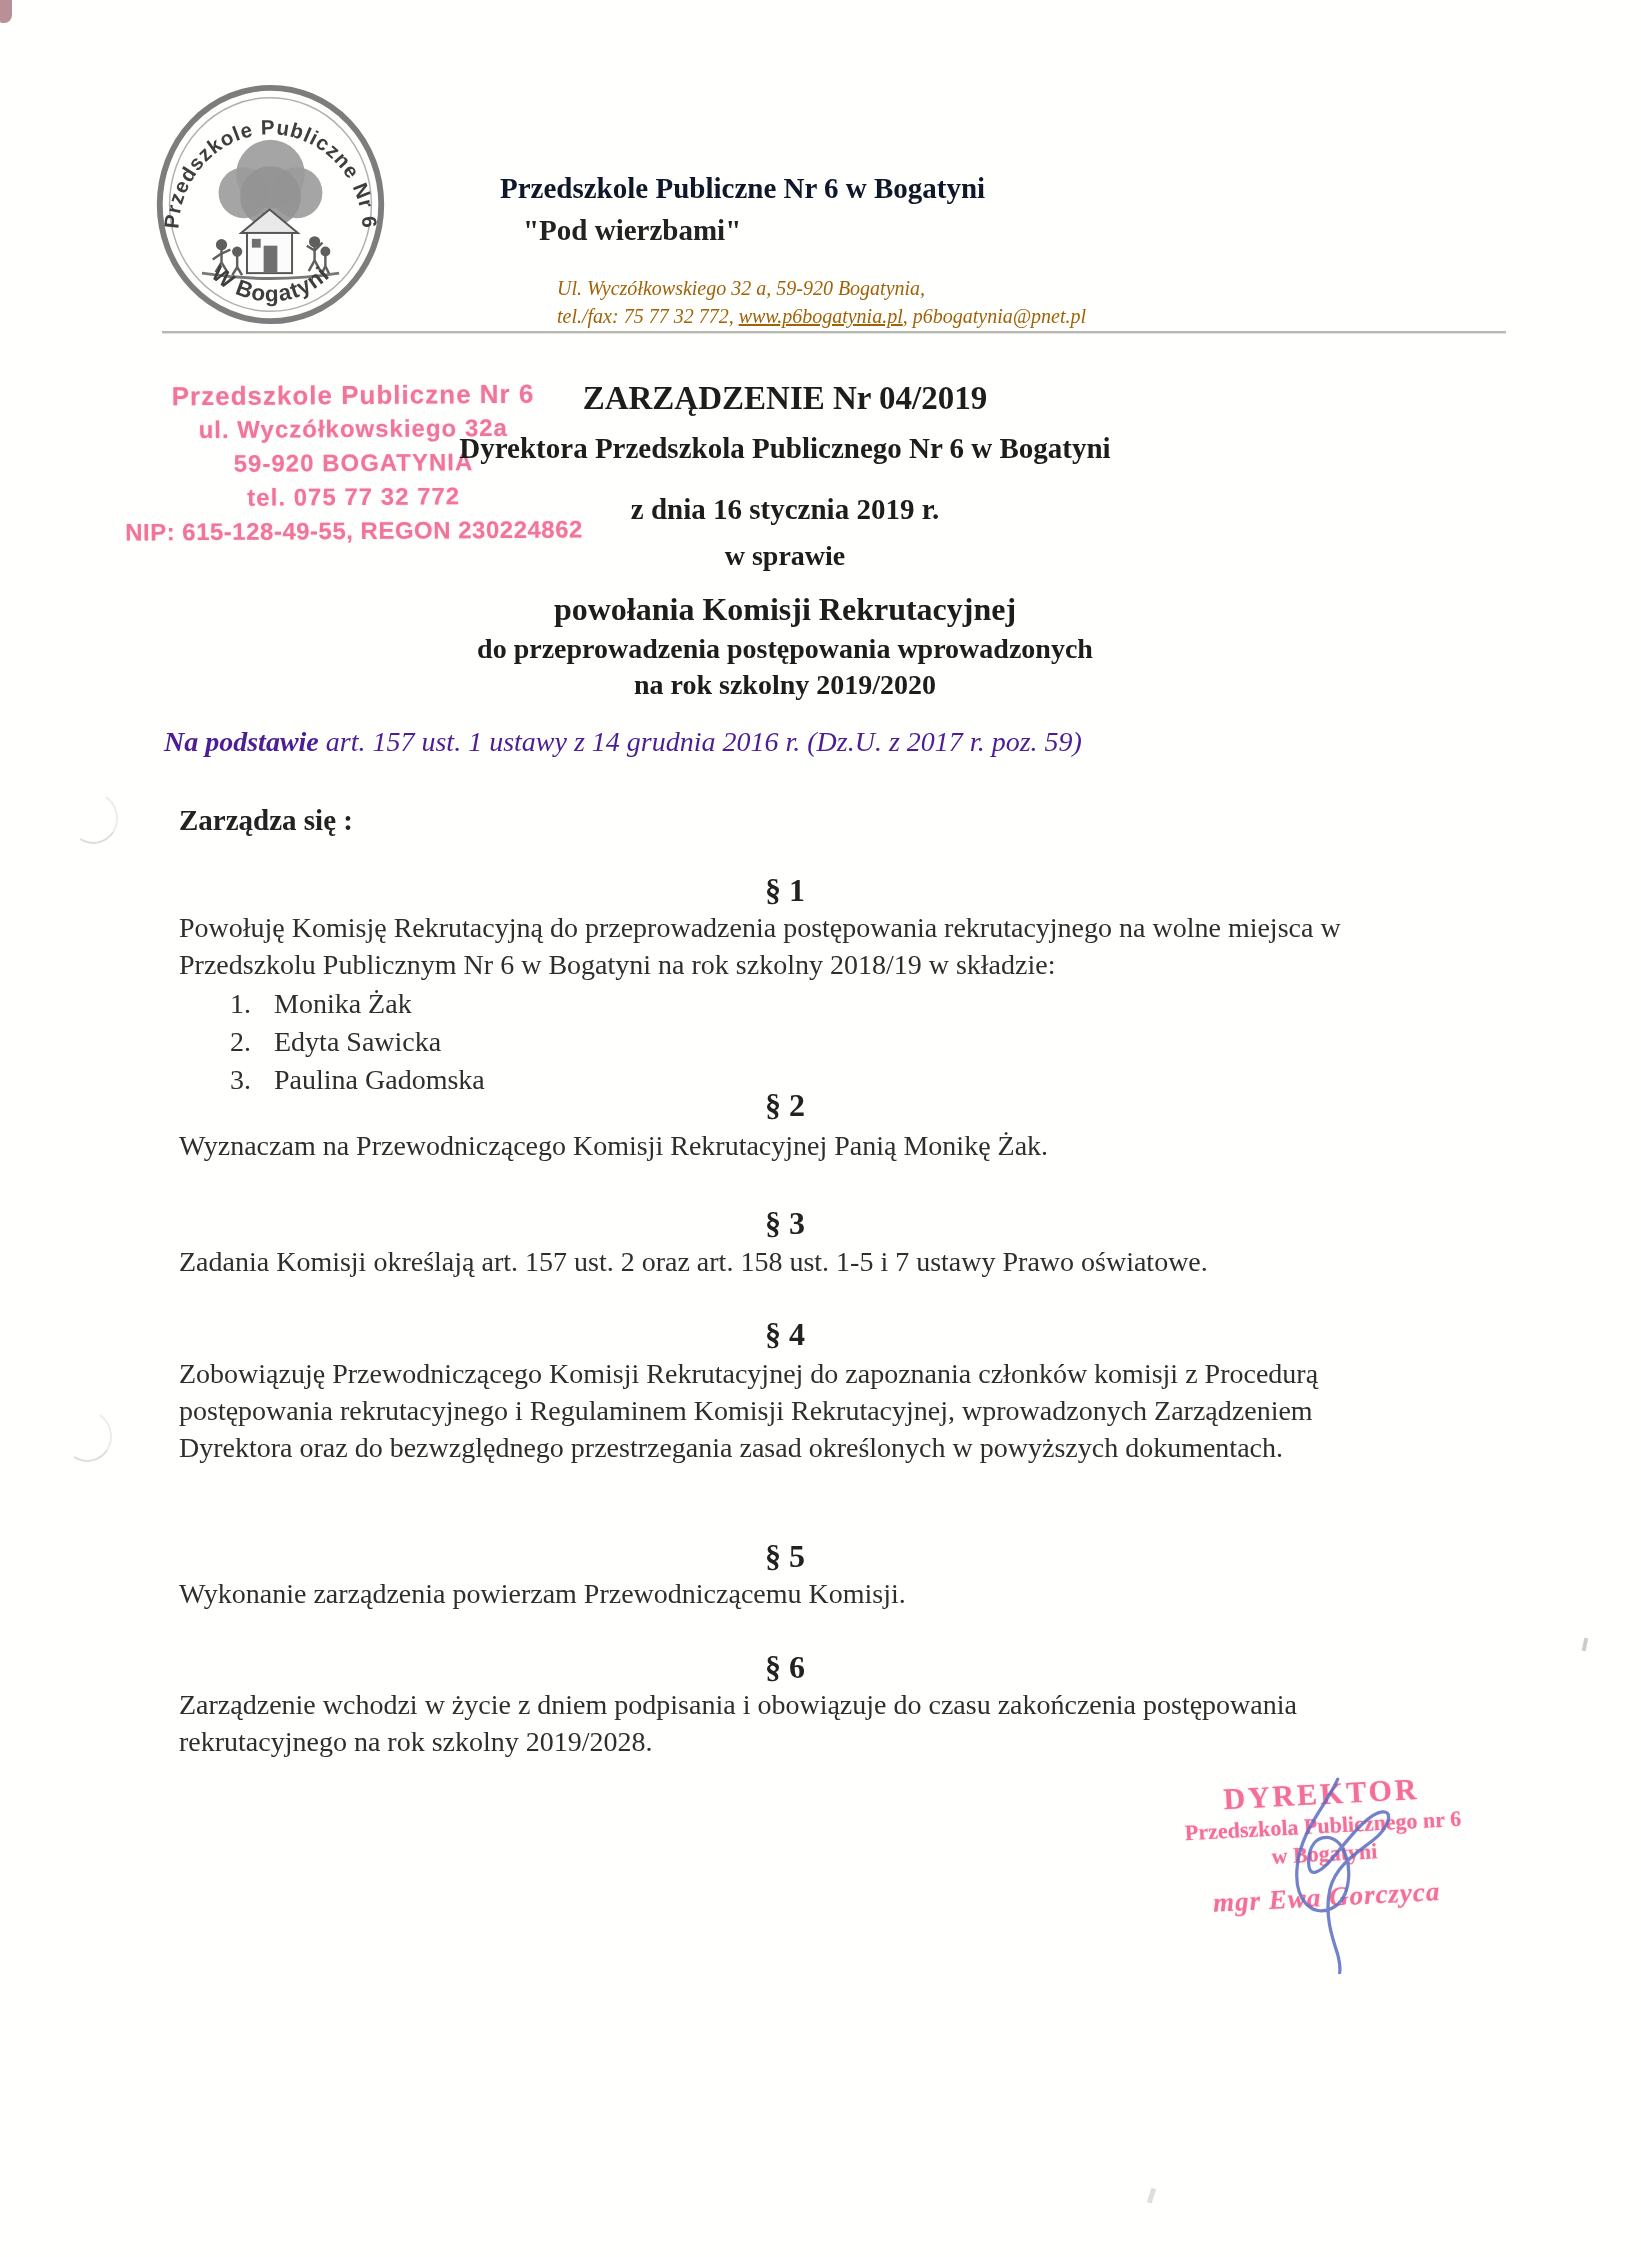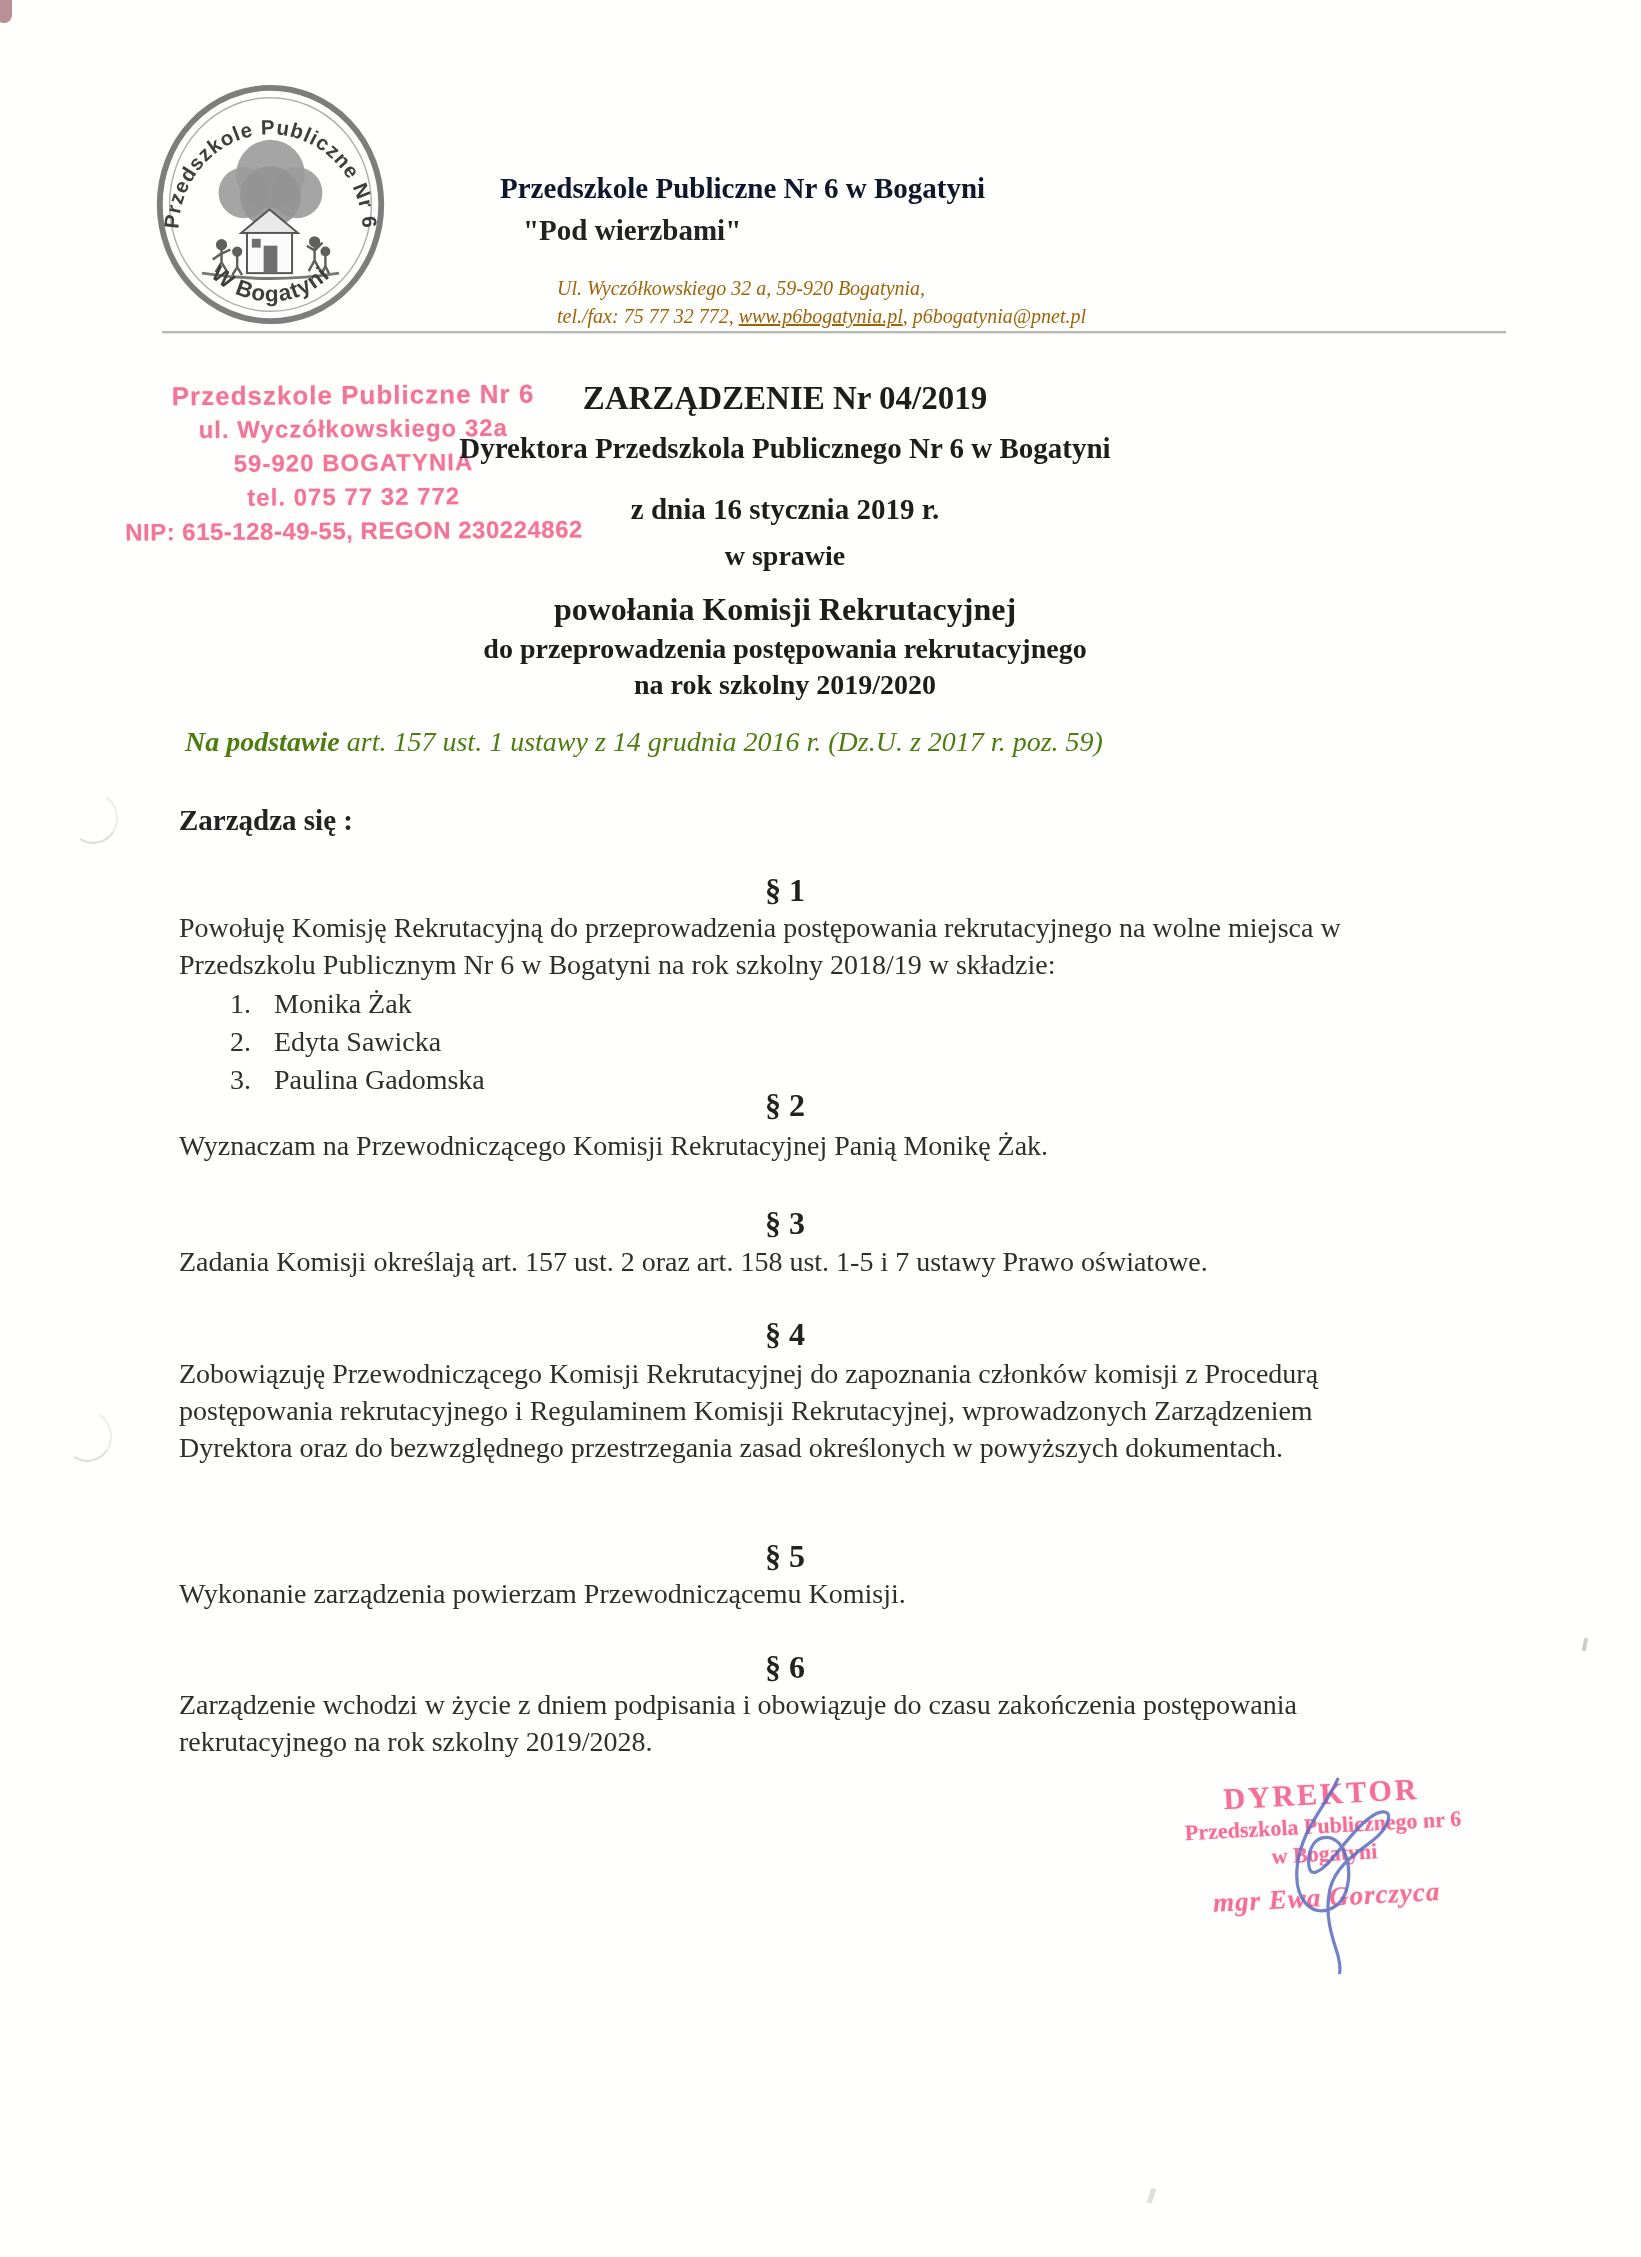--- a/index.html
+++ b/index.html
@@ -29,21 +29,21 @@
   
   .title-block{left:179px;top:380px;width:1212px;text-align:center;color:#1d1d1d;}
   .tb1{font-size:33px;font-weight:bold;margin-bottom:15px;}
   .tb2{font-size:29px;font-weight:bold;margin-bottom:13.5px;}
   .tb3{font-size:29px;font-weight:bold;margin-bottom:13.5px;margin-top:28px;}
   .tb4{font-size:28px;font-weight:bold;margin-bottom:19px;}
   .tb5{font-size:32px;font-weight:bold;margin-bottom:5.8px;}
   .tb6{font-size:28px;font-weight:bold;margin-bottom:3.9px;}
   .tb7{font-size:28px;font-weight:bold;}
   
-  .legal{left:185px;top:726px;width:1226px;font-size:28px;font-style:italic;color:#4d7c0f;}
+  .legal{left:164px;top:726px;width:1226px;font-size:28px;font-style:italic;color:#4c1d95;}
   .legal .lead{font-weight:bold;}
   .order-lead{left:179px;top:804px;font-size:29px;font-weight:bold;color:#222;}
   .smark{width:1212px;left:179px;text-align:center;font-size:32px;font-weight:bold;color:#222;}
   .sbody{left:179px;width:1228px;font-size:28px;line-height:37px;color:#2e2e2e;}
   .slist{left:230px;font-size:28px;line-height:38px;color:#2e2e2e;}
   .slist .row{display:flex;}
   .slist .num{width:44px;}
   
   .sig-stamp{
     left:1157px;top:1777px;width:334px;text-align:center;
@@ -143,21 +143,21 @@
     <div>tel. 075 77 32 772</div>
     <div class="l5">NIP: 615-128-49-55, REGON 230224862</div>
   </div>
 
   <div class="abs title-block">
     <div class="tb1">ZARZĄDZENIE Nr 04/2019</div>
     <div class="tb2">Dyrektora Przedszkola Publicznego Nr 6 w Bogatyni</div>
     <div class="tb3">z dnia 16 stycznia 2019 r.</div>
     <div class="tb4">w sprawie</div>
     <div class="tb5">powołania Komisji Rekrutacyjnej</div>
-    <div class="tb6">do przeprowadzenia postępowania rekrutacyjnego</div>
+    <div class="tb6">do przeprowadzenia postępowania wprowadzonych</div>
     <div class="tb7">na rok szkolny 2019/2020</div>
   </div>
 
   <div class="abs legal"><span class="lead">Na podstawie</span><span> art. 157 ust. 1 ustawy z 14 grudnia 2016 r. (Dz.U. z 2017 r. poz. 59)</span></div>
 
   <div class="abs order-lead">Zarządza się :</div>
 
   <div class="abs smark" style="top:872px;">§ 1</div>
   <div class="abs sbody" style="top:909px;">Powołuję Komisję Rekrutacyjną do przeprowadzenia postępowania rekrutacyjnego na wolne miejsca w Przedszkolu Publicznym Nr 6 w Bogatyni na rok szkolny 2018/19 w składzie:</div>
   <div class="abs slist" style="top:985px;">

